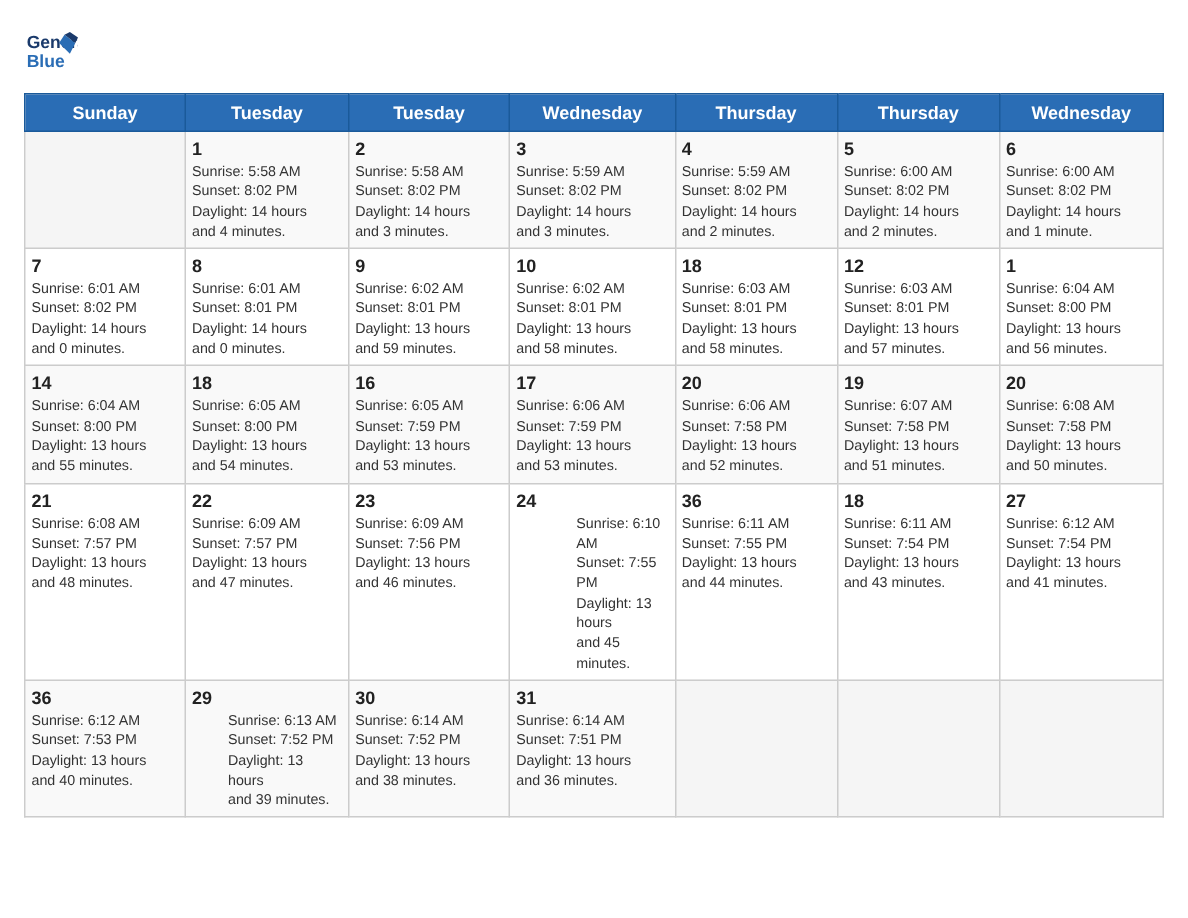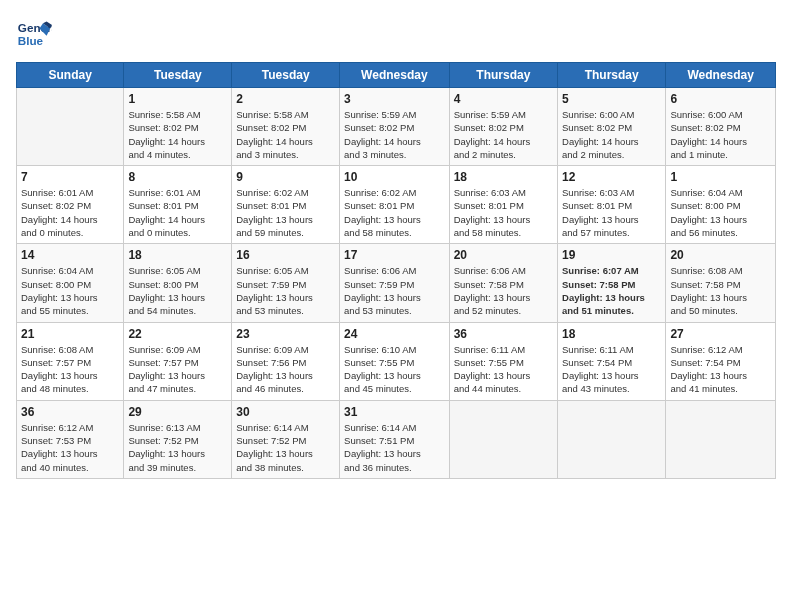--- a/index.html
+++ b/index.html
@@ -236,21 +236,21 @@
         </td>
         <td>
           <span class="day-number">20</span>
           <div class="day-info" style="white-space: pre-line;">Sunrise: 6:06 AM
 Sunset: 7:58 PM
 Daylight: 13 hours
 and 52 minutes.</div>
         </td>
         <td>
           <span class="day-number">19</span>
-          <div class="day-info" style="white-space: pre-line; font-weight: bold;">Sunrise: 6:07 AM
+          <div class="day-info" style="white-space: pre-line;">Sunrise: 6:07 AM
 Sunset: 7:58 PM
 Daylight: 13 hours
 and 51 minutes.</div>
         </td>
         <td>
           <span class="day-number">20</span>
           <div class="day-info" style="white-space: pre-line;">Sunrise: 6:08 AM
 Sunset: 7:58 PM
 Daylight: 13 hours
 and 50 minutes.</div>
@@ -273,21 +273,21 @@
         </td>
         <td>
           <span class="day-number">23</span>
           <div class="day-info" style="white-space: pre-line;">Sunrise: 6:09 AM
 Sunset: 7:56 PM
 Daylight: 13 hours
 and 46 minutes.</div>
         </td>
         <td>
           <span class="day-number">24</span>
-          <div class="day-info" style="white-space: pre-line;">Sunrise: 6:10 AM
+          <div class="day-info" style="white-space: pre-line; margin-left: 40px;">Sunrise: 6:10 AM
 Sunset: 7:55 PM
 Daylight: 13 hours
 and 45 minutes.</div>
         </td>
         <td>
           <span class="day-number">36</span>
           <div class="day-info" style="white-space: pre-line;">Sunrise: 6:11 AM
 Sunset: 7:55 PM
 Daylight: 13 hours
 and 44 minutes.</div>
@@ -310,21 +310,21 @@
       <tr>
         <td>
           <span class="day-number">36</span>
           <div class="day-info" style="white-space: pre-line;">Sunrise: 6:12 AM
 Sunset: 7:53 PM
 Daylight: 13 hours
 and 40 minutes.</div>
         </td>
         <td>
           <span class="day-number">29</span>
-          <div class="day-info" style="white-space: pre-line;">Sunrise: 6:13 AM
+          <div class="day-info" style="white-space: pre-line; margin-left: 24px;">Sunrise: 6:13 AM
 Sunset: 7:52 PM
 Daylight: 13 hours
 and 39 minutes.</div>
         </td>
         <td>
           <span class="day-number">30</span>
           <div class="day-info" style="white-space: pre-line;">Sunrise: 6:14 AM
 Sunset: 7:52 PM
 Daylight: 13 hours
 and 38 minutes.</div>

